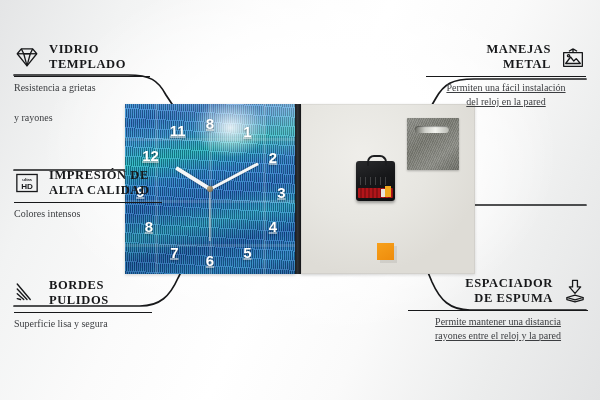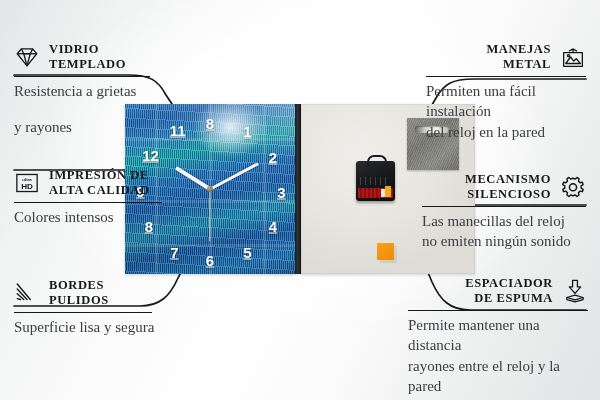--- a/index.html
+++ b/index.html
@@ -103,30 +103,30 @@
   
   .callout{position:absolute;}
   .co-head{display:flex;align-items:center;gap:9px;}
   .co-title{
     font-family:"Liberation Serif",serif;font-weight:700;
     font-size:12.5px;letter-spacing:0.6px;color:#17181a;line-height:1.18;
     text-transform:uppercase;
   }
   .co-rule{height:1.6px;background:#17181a;margin-top:4px;}
   .co-sub{
-    font-family:"Liberation Serif",serif;font-size:15px;color:#3b3d40;
+    font-family:"Liberation Serif",serif;font-size:10px;color:#3b3d40;
     line-height:1.35;margin-top:4px;
   }
   .co-icon{width:26px;height:26px;flex:0 0 26px;display:block;}
   .left .co-head{justify-content:flex-start;}
   .left .co-title{text-align:left;}
   .left .co-sub{text-align:left;}
   .right .co-head{justify-content:flex-end;}
   .right .co-title{text-align:right;}
-  .right .co-sub{text-align:left;}
+  .right .co-sub{text-align:center;text-decoration:underline;}
   #wires{position:absolute;left:0;top:0;width:600px;height:400px;pointer-events:none;}
 </style>
 </head>
 <body>
 
 <div id="stage">
 
   <svg id="wires" viewBox="0 0 600 400">
     <g fill="none" stroke="#17181a" stroke-width="1.7" stroke-linecap="round">
 
@@ -269,37 +269,20 @@
           <path d="M7 24 L13 16 L17 21 L20 18 L25 24 Z" fill="none"></path>
           <circle cx="10.5" cy="14.5" r="1.4"></circle>
         </g>
       </svg>
     </div>
     <div class="co-rule" style="width:160px"></div>
     <div class="co-sub">Permiten una fácil instalación</div>
     <div class="co-sub" style="margin-top:0">del reloj en la pared</div>
   </div>
 
-  <div class="callout right" style="right:14px;top:172px;width:164px;">
-    <div class="co-head">
-      <div>
-        <div class="co-title">MECANISMO</div>
-        <div class="co-title">SILENCIOSO</div>
-      </div>
-      <svg class="co-icon" viewBox="0 0 32 32">
-        <g fill="none" stroke="#17181a" stroke-width="1.9" stroke-linejoin="round">
-          <path d="M16 4.5 l3.1 1.0 2.2-2.0 2.6 1.9 -0.7 2.9 2.2 2.2 2.9-0.7 1.0 3.1 -2.6 1.5 0 3.1 2.6 1.5 -1.0 3.1 -2.9-0.7 -2.2 2.2 0.7 2.9 -2.6 1.9 -2.2-2.0 -3.1 1.0 -3.1-1.0 -2.2 2.0 -2.6-1.9 0.7-2.9 -2.2-2.2 -2.9 0.7 -1.0-3.1 2.6-1.5 0-3.1 -2.6-1.5 1.0-3.1 2.9 0.7 2.2-2.2 -0.7-2.9 2.6-1.9 2.2 2.0 Z" transform="translate(-0.2 0.4) scale(0.94) translate(1.2 0.6)"></path>
-          <circle cx="16" cy="16.3" r="4.4"></circle>
-        </g>
-      </svg>
-    </div>
-    <div class="co-rule" style="width:164px"></div>
-    <div class="co-sub">Las manecillas del reloj</div>
-    <div class="co-sub" style="margin-top:0">no emiten ningún sonido</div>
-  </div>
 
   <div class="callout right" style="right:12px;top:276px;width:180px;">
     <div class="co-head">
       <div>
         <div class="co-title">ESPACIADOR</div>
         <div class="co-title">DE ESPUMA</div>
       </div>
       <svg class="co-icon" viewBox="0 0 32 32">
         <g fill="none" stroke="#17181a" stroke-width="1.6" stroke-linejoin="round">
           <path d="M13 3 h6 v8 h4 l-7 8 -7-8 h4 Z"></path>

